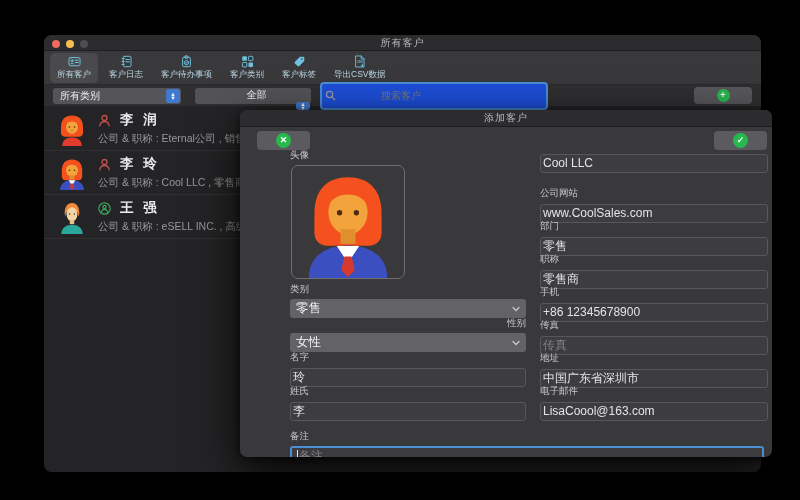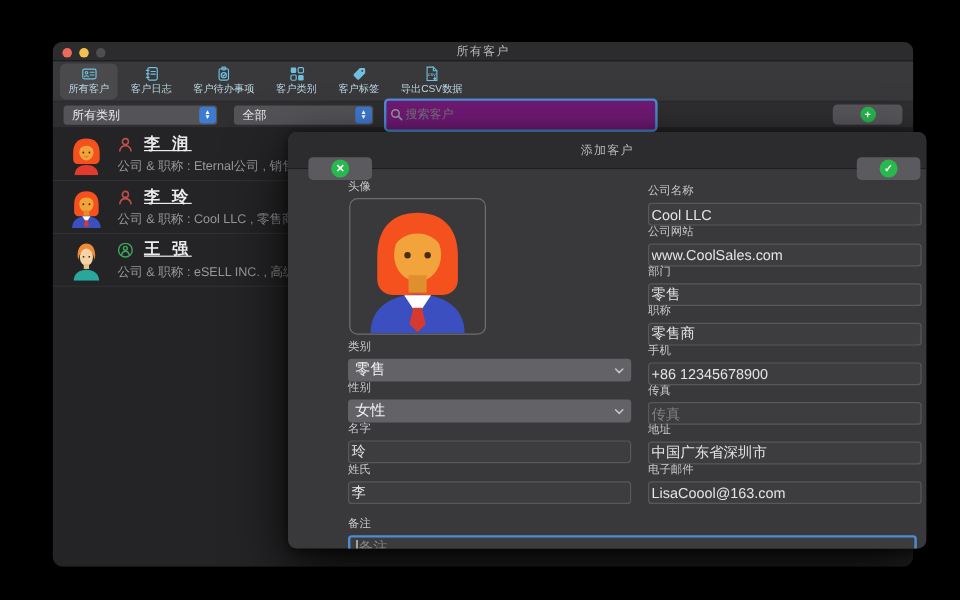--- a/index.html
+++ b/index.html
@@ -34,45 +34,45 @@
 
   
   .filterbar { height:22px; background:#2f2f31; display:flex; align-items:center;
     padding:0 9px; border-bottom:1px solid #242426; }
   .popup { height:16px; background:#545458; border-radius:3px; display:flex;
     align-items:center; padding-left:7px; font-size:10px; color:#ededef; }
   .popup .chevbox { margin-left:auto; width:14px; height:14px; margin-right:1px;
     background:#3f7ad1; border-radius:3px; display:flex; flex-direction:column;
     align-items:center; justify-content:center; color:#fff; }
   .popup .chevbox span { font-size:5.5px; line-height:4px; }
-  .popup.p1 { width:128px; } .popup.p2 { width:116px; margin-left:14px; }
-  .searchfield { margin-left:9px; width:228px; height:16px; background:#701a75;
-    border:2px solid #4a8fd4; border-radius:4px; display:flex; align-items:center; padding:12px 3px; }
+  .popup.p1 { width:128px; } .popup.p2 { width:116px; margin-left:14px;flex-direction:column; }
+  .searchfield { margin-left:9px; width:228px; height:16px; background:#1d4ed8;
+    border:2px solid #4a8fd4; border-radius:4px; display:flex; align-items:center; padding:12px 3px;gap:43px; }
   .searchfield svg { flex:0 0 auto; }
   .searchfield input { flex:1; min-width:0; background:transparent; border:none; outline:none;
     color:#dddddf; font-size:10px; padding-left:2px; font-family:inherit; }
   .searchfield input::placeholder { color:#77777b; }
   .graybtn { margin-left:auto; width:58px; height:17px; background:#58585c; border:none;
     border-radius:4px; display:flex; align-items:center; justify-content:center; cursor:default; }
   .greendot { width:13px; height:13px; background:#28b94e; border-radius:50%; color:#fff;
     font-size:9px; line-height:13px; text-align:center; font-weight:bold; display:block; }
 
   
   .list { background:#242426; height:365px; }
   .row { height:44px; display:flex; align-items:center; padding-left:11px;
     border-bottom:1px solid #313133; }
   .row .avatar { width:34px; height:34px; flex:0 0 auto; margin-right:9px; }
   .rowtext { display:flex; flex-direction:column; justify-content:center; overflow:hidden; }
   .nameline { display:flex; align-items:center; gap:9px; }
   .nameline .gicon { width:13px; height:13px; }
-  .cname { font-size:13.5px; font-weight:bold; color:#ececee; letter-spacing:3px; white-space:nowrap;text-decoration:underline; }
+  .cname { font-size:13.5px; font-weight:bold; color:#ececee; letter-spacing:3px; white-space:nowrap; }
   .csub { font-size:10.5px; color:#98989c; margin-top:3px; white-space:nowrap; }
 
   
-  .dialog .titlebar { height:31px; border-radius:7px 7px 0 0; }
+  .dialog .titlebar { height:17px; border-radius:7px 7px 0 0; }
   .dlgbtn { position:absolute; width:53px; height:19px; background:#5b5b5f; border:none;
     border-radius:4px; display:flex; align-items:center; justify-content:center; cursor:default; }
   .dlgbtn .greendot { width:15px; height:15px; line-height:15px; font-size:9px; }
   .dlgbtn.cancel { left:17px; top:21px; }
   .dlgbtn.confirm { right:5px; top:21px; }
 
   .flabel { display:block; font-size:9.5px; color:#c9c9cd; margin-bottom:3px; white-space:nowrap; }
   .fgroup { position:absolute; }
   .fgroup.colL { left:50px; width:236px; }
   .fgroup.colR { left:300px; width:228px; }
@@ -81,21 +81,21 @@
     font-family:inherit; }
   .tinput::placeholder { color:#808084; }
   .dpopup { width:100%; height:19px; background:#636367; border-radius:3px; display:flex;
     align-items:center; padding:0 6px; font-size:12.5px; font-weight:500; color:#f2f2f4; }
   .dpopup .dchev { margin-left:auto; color:#c6c6ca; display:flex; }
 
   .avatar-label { position:absolute; left:50px; top:39px; }
   .avatarbox { position:absolute; left:51px; top:55px; width:114px; height:114px;
     border:1px solid #6e6e70; border-radius:7px; overflow:hidden; }
 
-  .g-l1 { top:173px; } .g-l2 { top:207px; } .g-l3 { top:241px; } .g-l4 { top:275px; }
+  .g-l1 { top:173px; } .g-l2 { top:207px;text-align:right; } .g-l3 { top:241px; } .g-l4 { top:275px; }
   .g-notes { left:50px; top:320px; width:474px; }
   .g-r1 { top:43px; } .g-r2 { top:77px; } .g-r3 { top:110px; } .g-r4 { top:143px; }
   .g-r5 { top:176px; } .g-r6 { top:209px; } .g-r7 { top:242px; } .g-r8 { top:275px; }
 
   .notesfield { width:100%; height:21px; background:#3c3c3e; border:2px solid #4a8fd4;
     border-radius:3px; display:flex; align-items:center; padding:0 5px; }
   .caret { width:1px; height:13px; background:#e8e8ea; margin-right:1px; }
   .phtext { font-size:12px; color:#85858a; }
 </style>
 </head>
@@ -337,21 +337,20 @@
     </div>
     <div class="fgroup g-notes">
       <span class="flabel">备注</span>
       <div class="notesfield">
         <span class="caret"></span>
         <span class="phtext">备注</span>
       </div>
     </div>
 
     <div class="fgroup colR g-r1">
-      <span class="flabel">公司名称</span>
       <input class="tinput" value="Cool LLC" style="">
     </div>
     <div class="fgroup colR g-r2">
       <span class="flabel">公司网站</span>
       <input class="tinput" value="www.CoolSales.com" style="">
     </div>
     <div class="fgroup colR g-r3">
       <span class="flabel">部门</span>
       <input class="tinput" value="零售" style="">
     </div>

